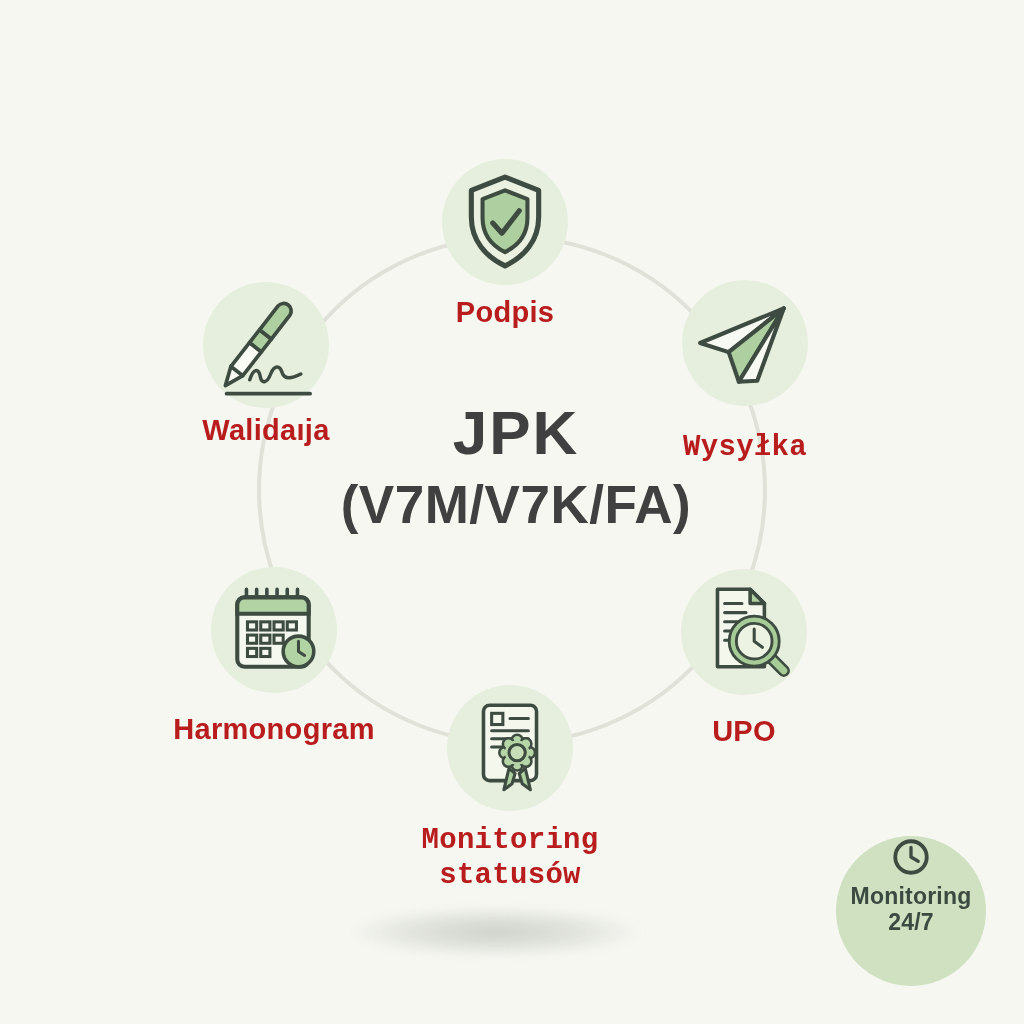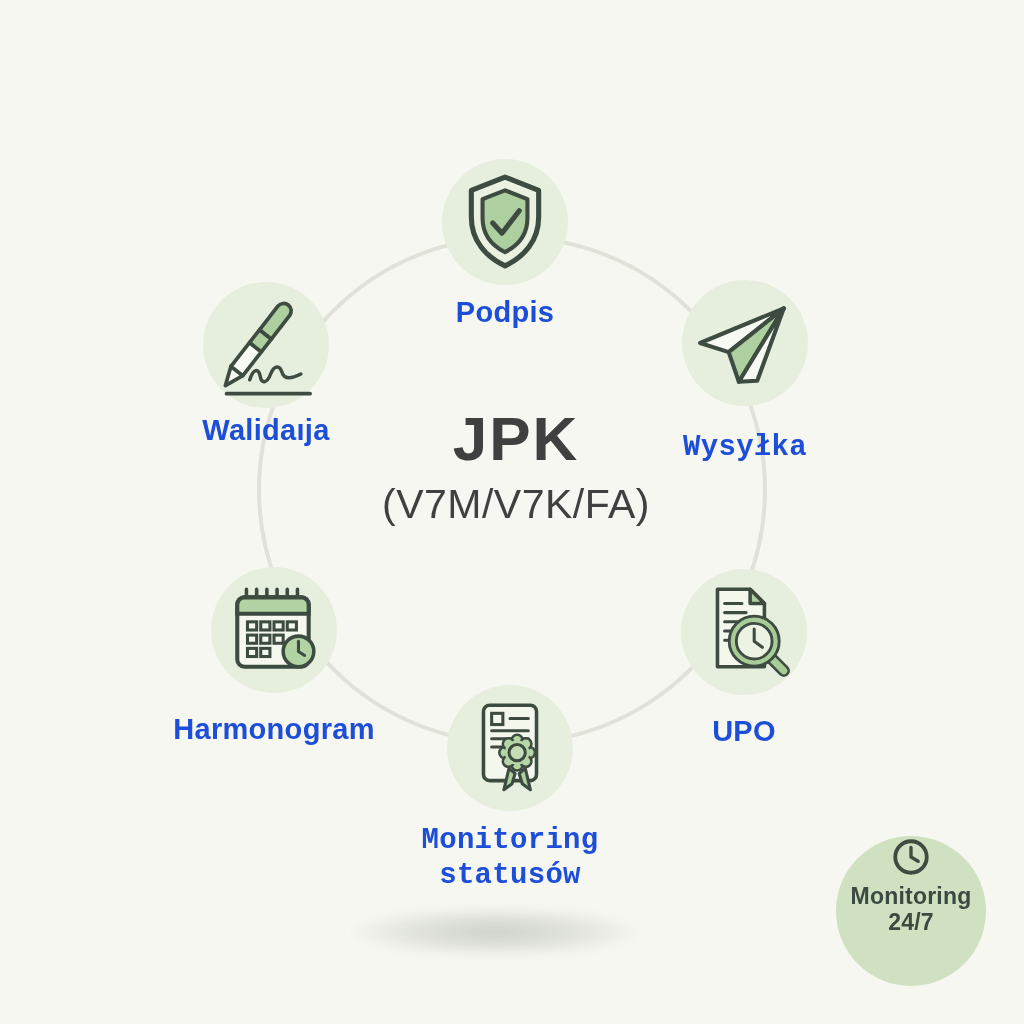--- a/index.html
+++ b/index.html
@@ -26,34 +26,34 @@
     filter:blur(4px);
     z-index:0;
   }
 
   
   .center-block{
     position:absolute;left:516px;top:466px;transform:translate(-50%,-50%);
     text-align:center;color:#404040;z-index:2;white-space:nowrap;
   }
   .center-title{font-size:62px;font-weight:bold;letter-spacing:2px;line-height:1;}
-  .center-subtitle{font-size:41px;font-weight:normal;letter-spacing:0.5px;line-height:1;margin-top:14px;}
+  .center-subtitle{font-size:53px;font-weight:bold;letter-spacing:0.5px;line-height:1;margin-top:14px;}
 
   
   .node{position:absolute;width:0;height:0;z-index:2;}
   .bubble{
     position:absolute;left:-63px;top:-63px;width:126px;height:126px;
     border-radius:50%;background:#e6efde;
     display:flex;align-items:center;justify-content:center;
   }
   .bubble svg{width:102px;height:102px;display:block;}
   .node-walidacja .bubble svg{width:116px;height:116px;}
   .node-label{
     position:absolute;left:-160px;width:320px;text-align:center;
-    font-weight:bold;font-size:29px;color:#1d4ed8;letter-spacing:0.3px;
+    font-weight:bold;font-size:29px;color:#b91c1c;letter-spacing:0.3px;
     line-height:1.2;white-space:nowrap;
   }
   .node-podpis      .node-label{top:73px;}
   .node-wysylka     .node-label{top:88px;font-family:Liberation Mono, monospace;}
   .node-upo         .node-label{top:82px;}
   .node-monitoring  .node-label{top:76px;left:-110px;width:220px;white-space:normal;font-family:Liberation Mono, monospace;}
   .node-harmonogram .node-label{top:82px;}
   .node-walidacja   .node-label{top:68px;}
 
   .node-podpis      {left:505px;top:222px;}

